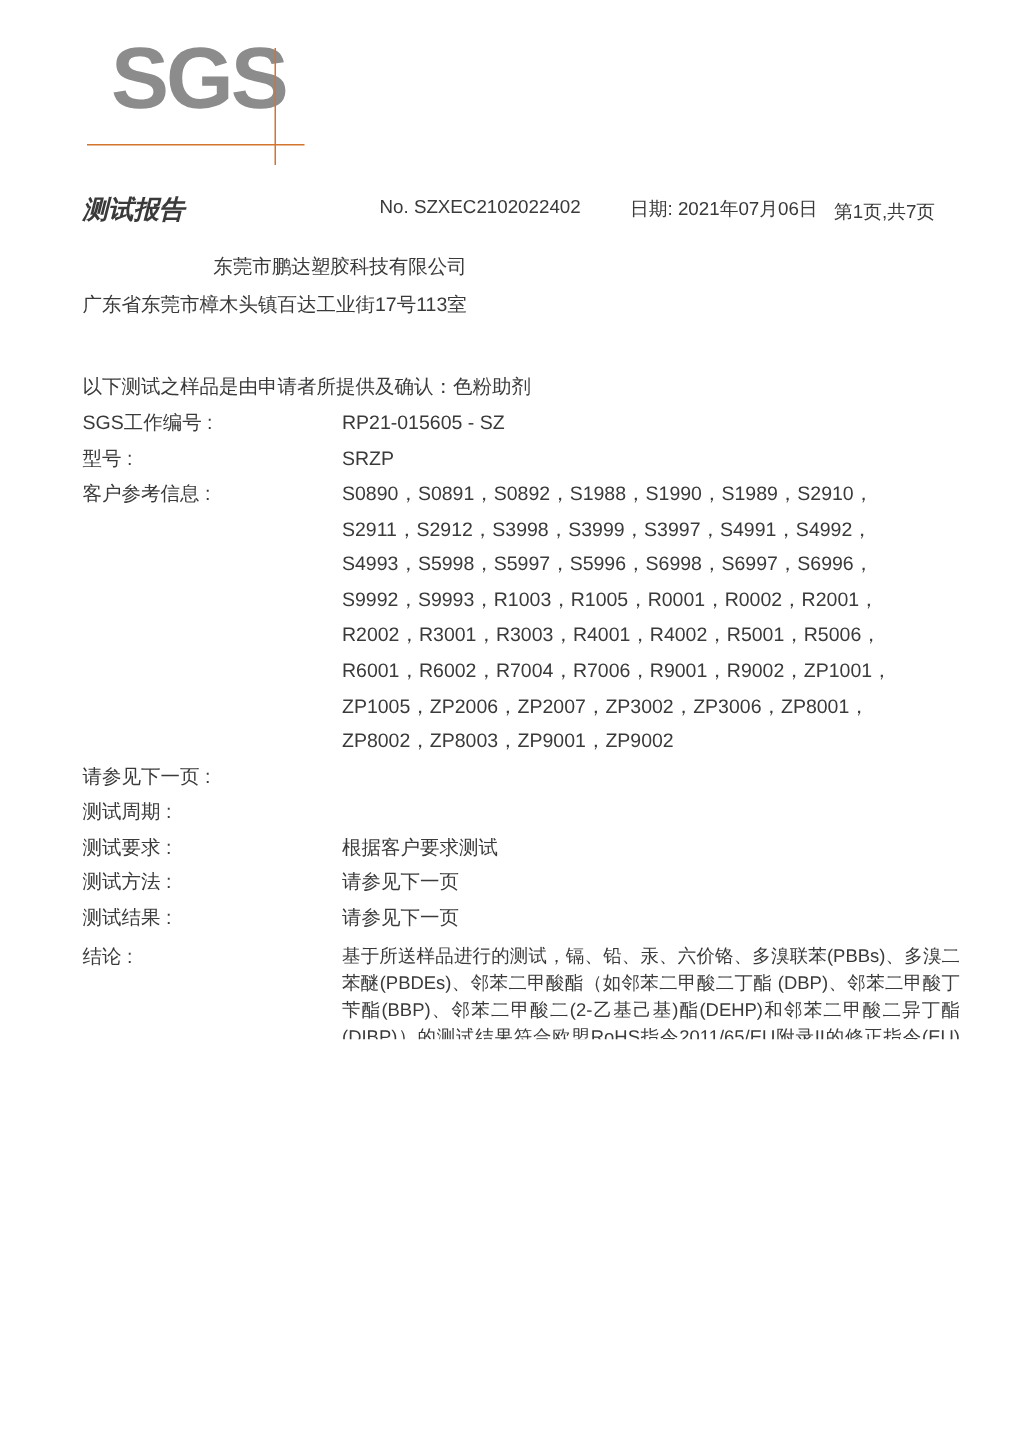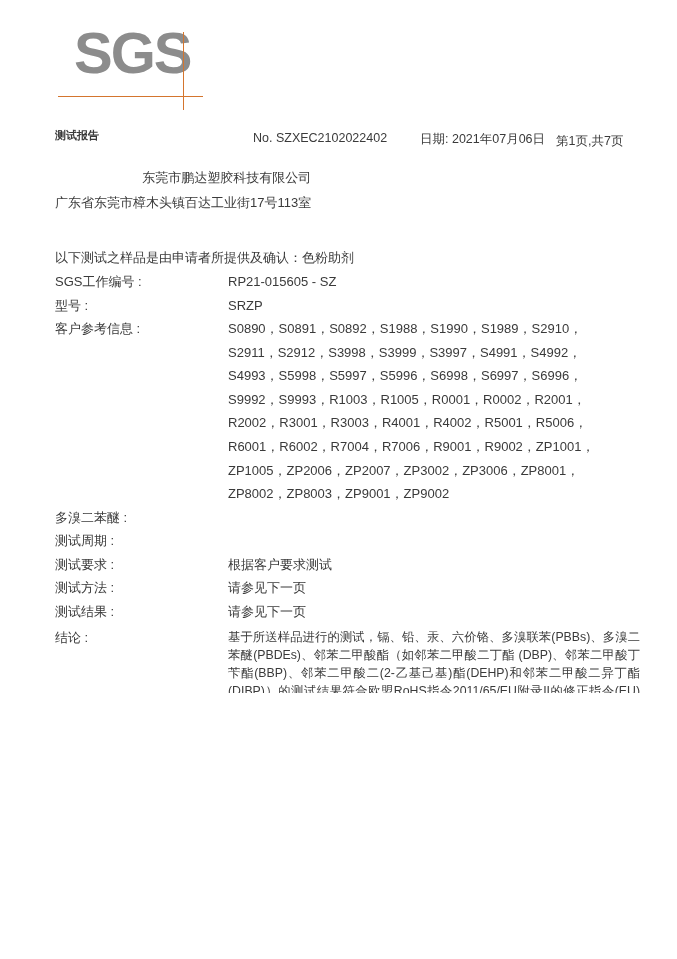--- a/index.html
+++ b/index.html
@@ -14,21 +14,21 @@
   .page{position:relative;width:677px;height:693px;background:#fff;overflow:hidden;}
 
   
   .logo-text{position:absolute;left:74px;top:24px;font-size:58px;font-weight:bold;
     color:var(--logo-gray);letter-spacing:-2px;line-height:58px;}
   .logo-vline{position:absolute;left:183px;top:32px;width:1px;height:78px;background:#d4752e;}
   .logo-hline{position:absolute;left:58px;top:96px;width:145px;height:1px;background:#d4752e;}
 
   
   .header-row{position:absolute;left:0;top:128px;width:677px;height:20px;font-size:12.5px;}
-  .hdr-title{position:absolute;left:55px;top:0;font-size:11px;font-weight:bold;}
+  .hdr-title{position:absolute;left:55px;top:0;font-size:17px;font-weight:bold;font-style:italic;}
   .hdr-no{position:absolute;left:253px;top:3px;text-align:right;}
   .hdr-date{position:absolute;left:420px;top:3px;}
   .hdr-page{position:absolute;left:556px;top:5px;}
 
   
   .applicant{position:absolute;left:55px;top:165px;font-size:13px;line-height:25px;text-align:right;}
 
   
   .info{position:absolute;left:55px;top:246px;width:585px;font-size:13px;}
   .statement{line-height:23px;margin-bottom:1px;}
@@ -99,21 +99,21 @@
         <div>S4993，S5998，S5997，S5996，S6998，S6997，S6996，</div>
         <div>S9992，S9993，R1003，R1005，R0001，R0002，R2001，</div>
         <div>R2002，R3001，R3003，R4001，R4002，R5001，R5006，</div>
         <div>R6001，R6002，R7004，R7006，R9001，R9002，ZP1001，</div>
         <div>ZP1005，ZP2006，ZP2007，ZP3002，ZP3006，ZP8001，</div>
         <div>ZP8002，ZP8003，ZP9001，ZP9002</div>
       </div>
     </div>
 
     <div class="row">
-      <div class="lbl">多溴二苯醚 :</div>
+      <div class="lbl">请参见下一页 :</div>
     </div>
 
     <div class="row">
       <div class="lbl">测试周期 :</div>
     </div>
 
     <div class="row">
       <div class="lbl">测试要求 :</div>
       <div class="val">根据客户要求测试</div>
     </div>

